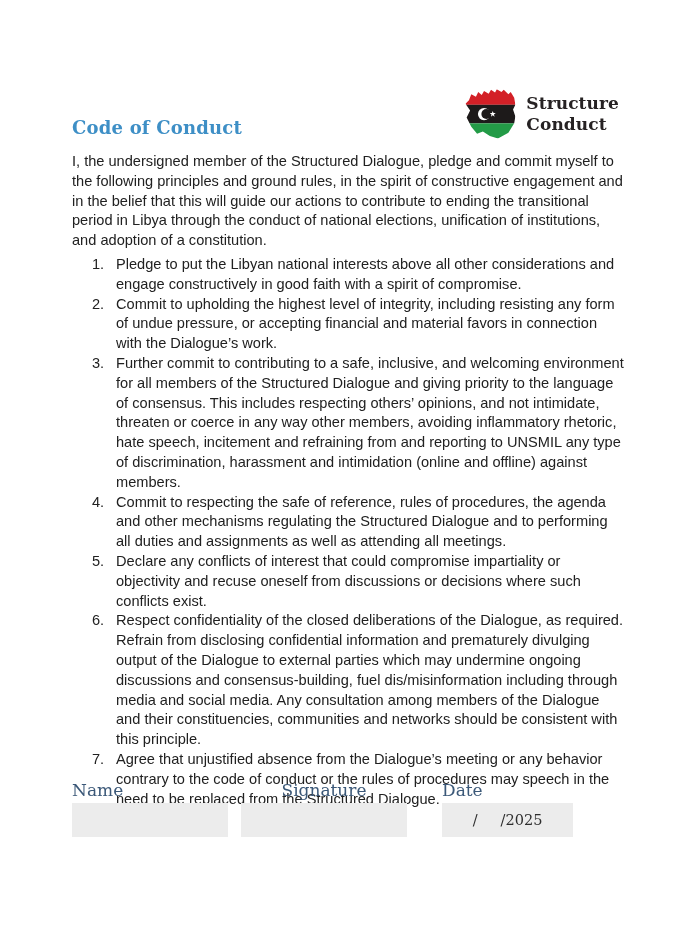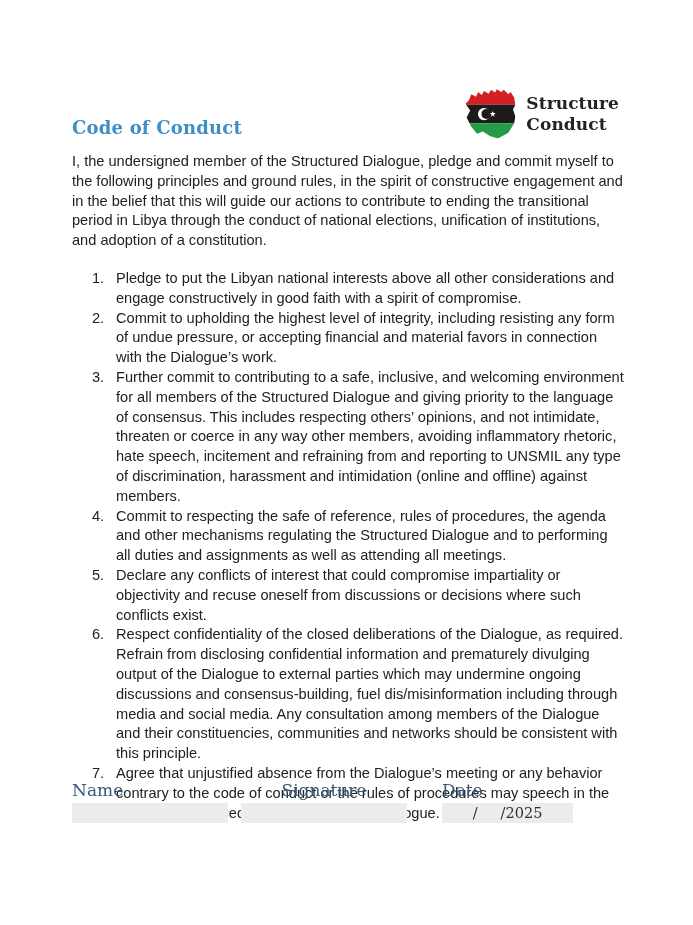--- a/index.html
+++ b/index.html
@@ -42,21 +42,21 @@
 
   
   .content {
     position: absolute;
     top: 152px; left: 72px;
     width: 552px;
     font-size: 14.6px;
     line-height: 19.8px;
     color: #212121;
   }
-  .intro { margin-bottom: 18px; }
+  .intro { margin-bottom: 4px; }
   ol.pledges { list-style: none; margin-top: 0; }
   ol.pledges li {
     display: flex;
     margin-left: 20px;
   }
   ol.pledges .num {
     width: 24px;
     flex-shrink: 0;
     text-align: left;
   }
@@ -71,21 +71,21 @@
   }
   .field { display: flex; flex-direction: column; }
   .field-label {
     font-family: "DejaVu Serif", serif;
     font-size: 17px;
     color: #3b5878;
     margin-bottom: 3px;
   }
   .field-box {
     background: #ececec;
-    height: 20px;
+    height: 34px;
     display: flex;
     align-items: center;
     justify-content: center;
   }
   .field-name   { width: 156px; }
   .field-sig    { margin-left: 13px; width: 166px; text-align: center; }
   .field-date   { margin-left: 35px; width: 131px; }
   .date-value {
     font-family: "DejaVu Serif", serif;
     font-size: 14.5px;

